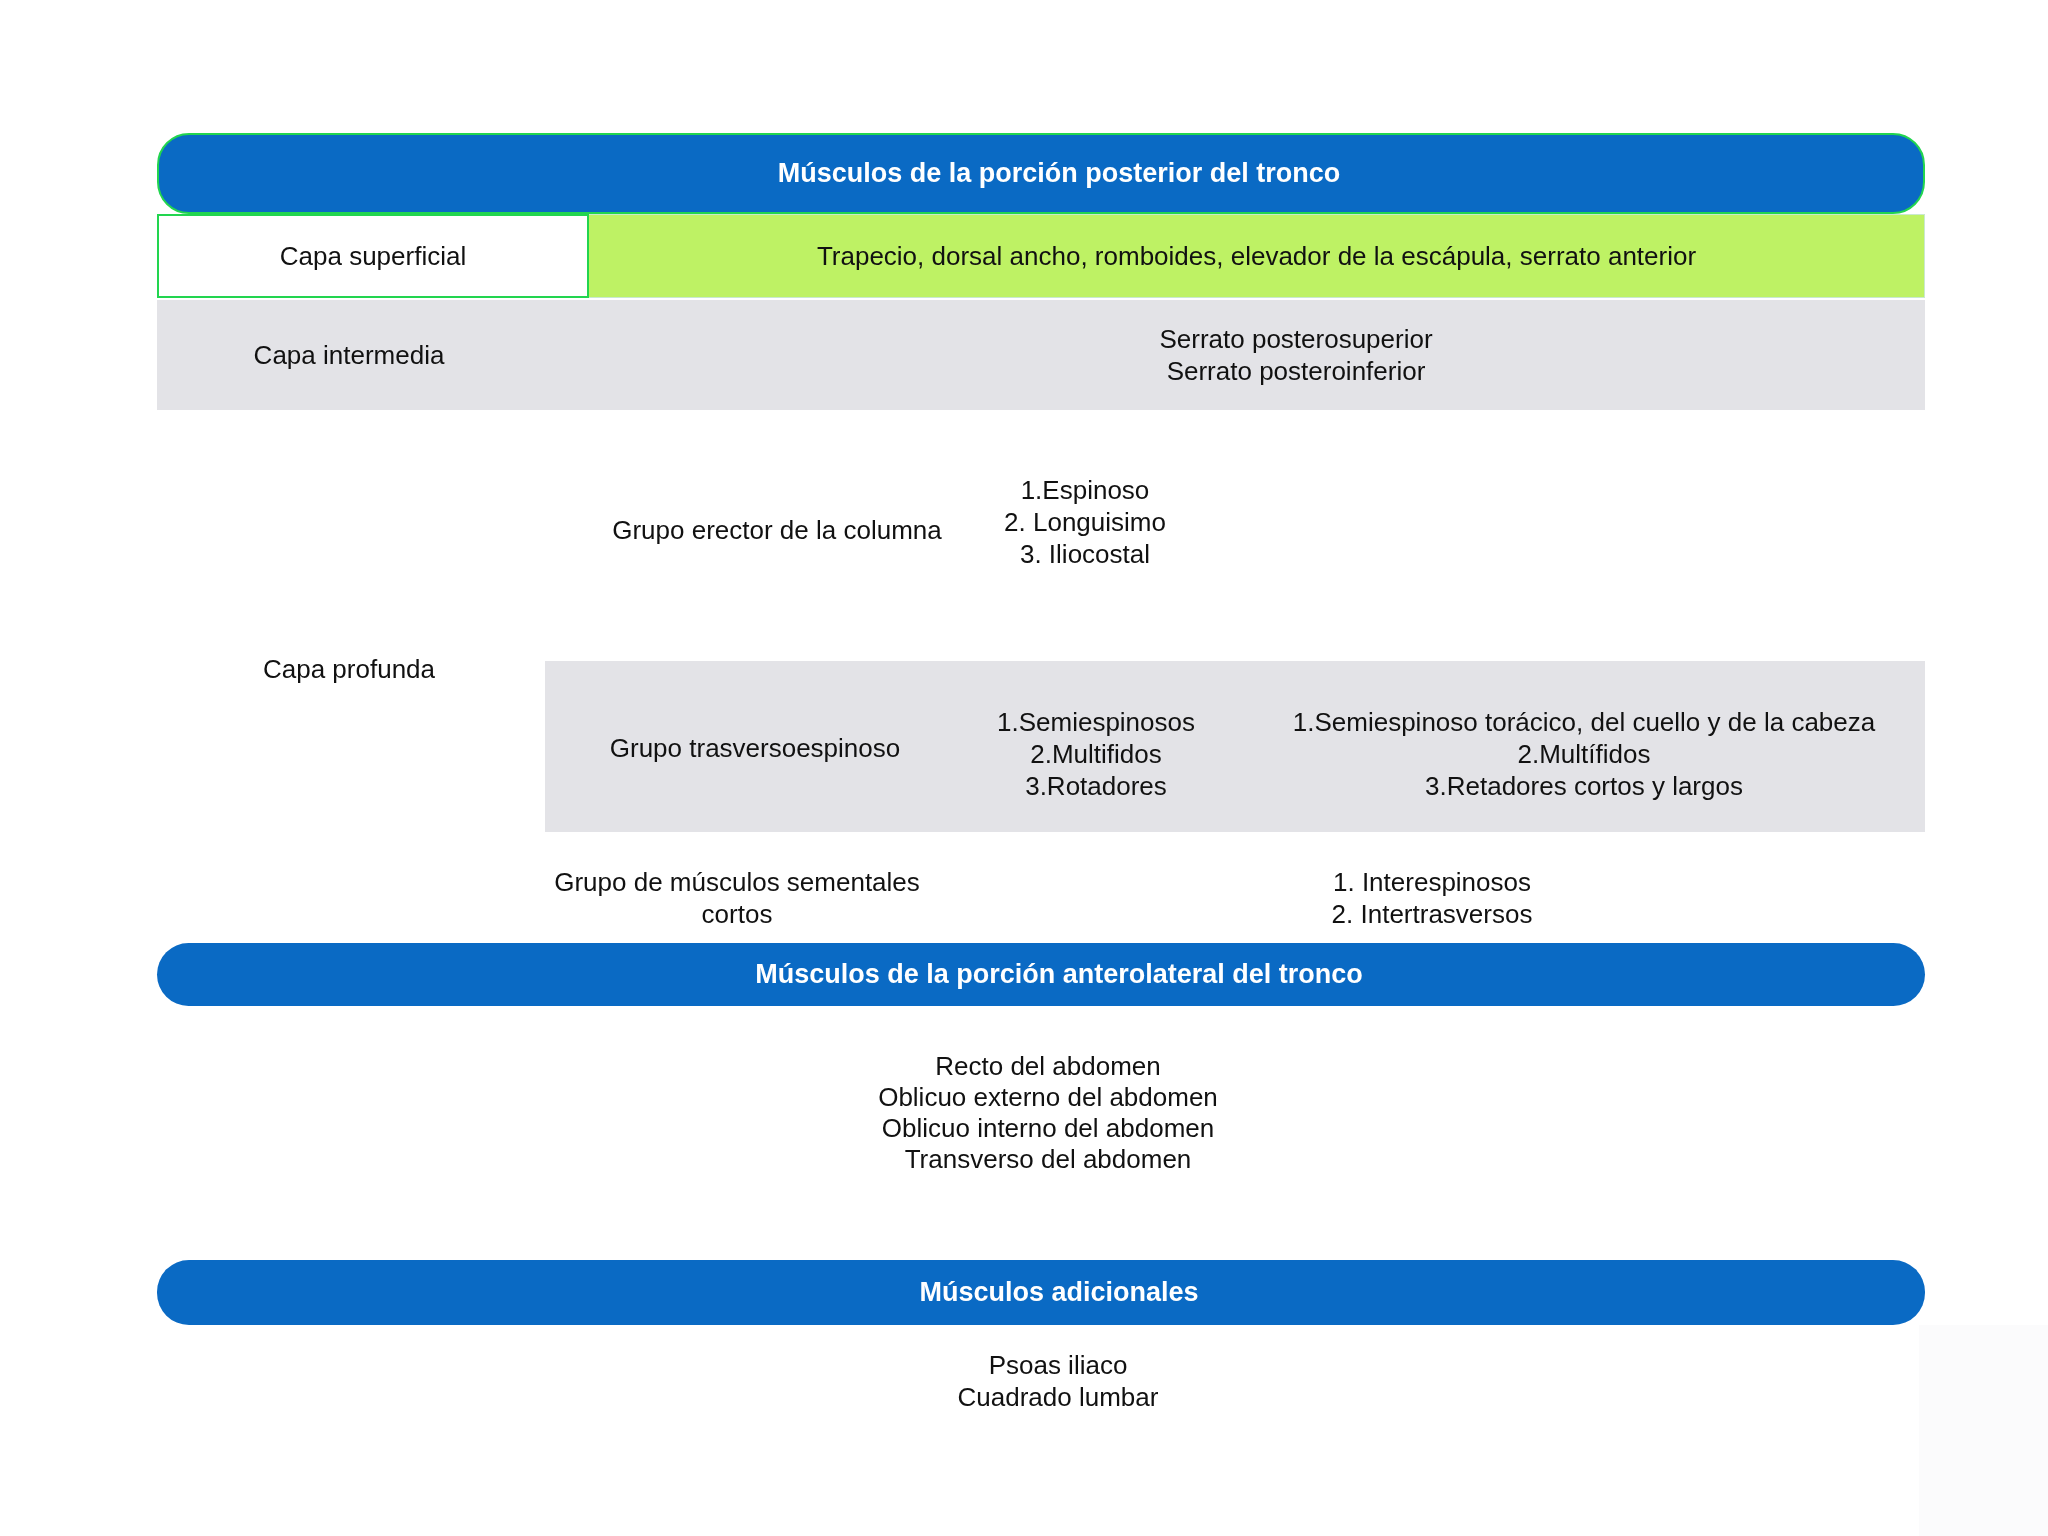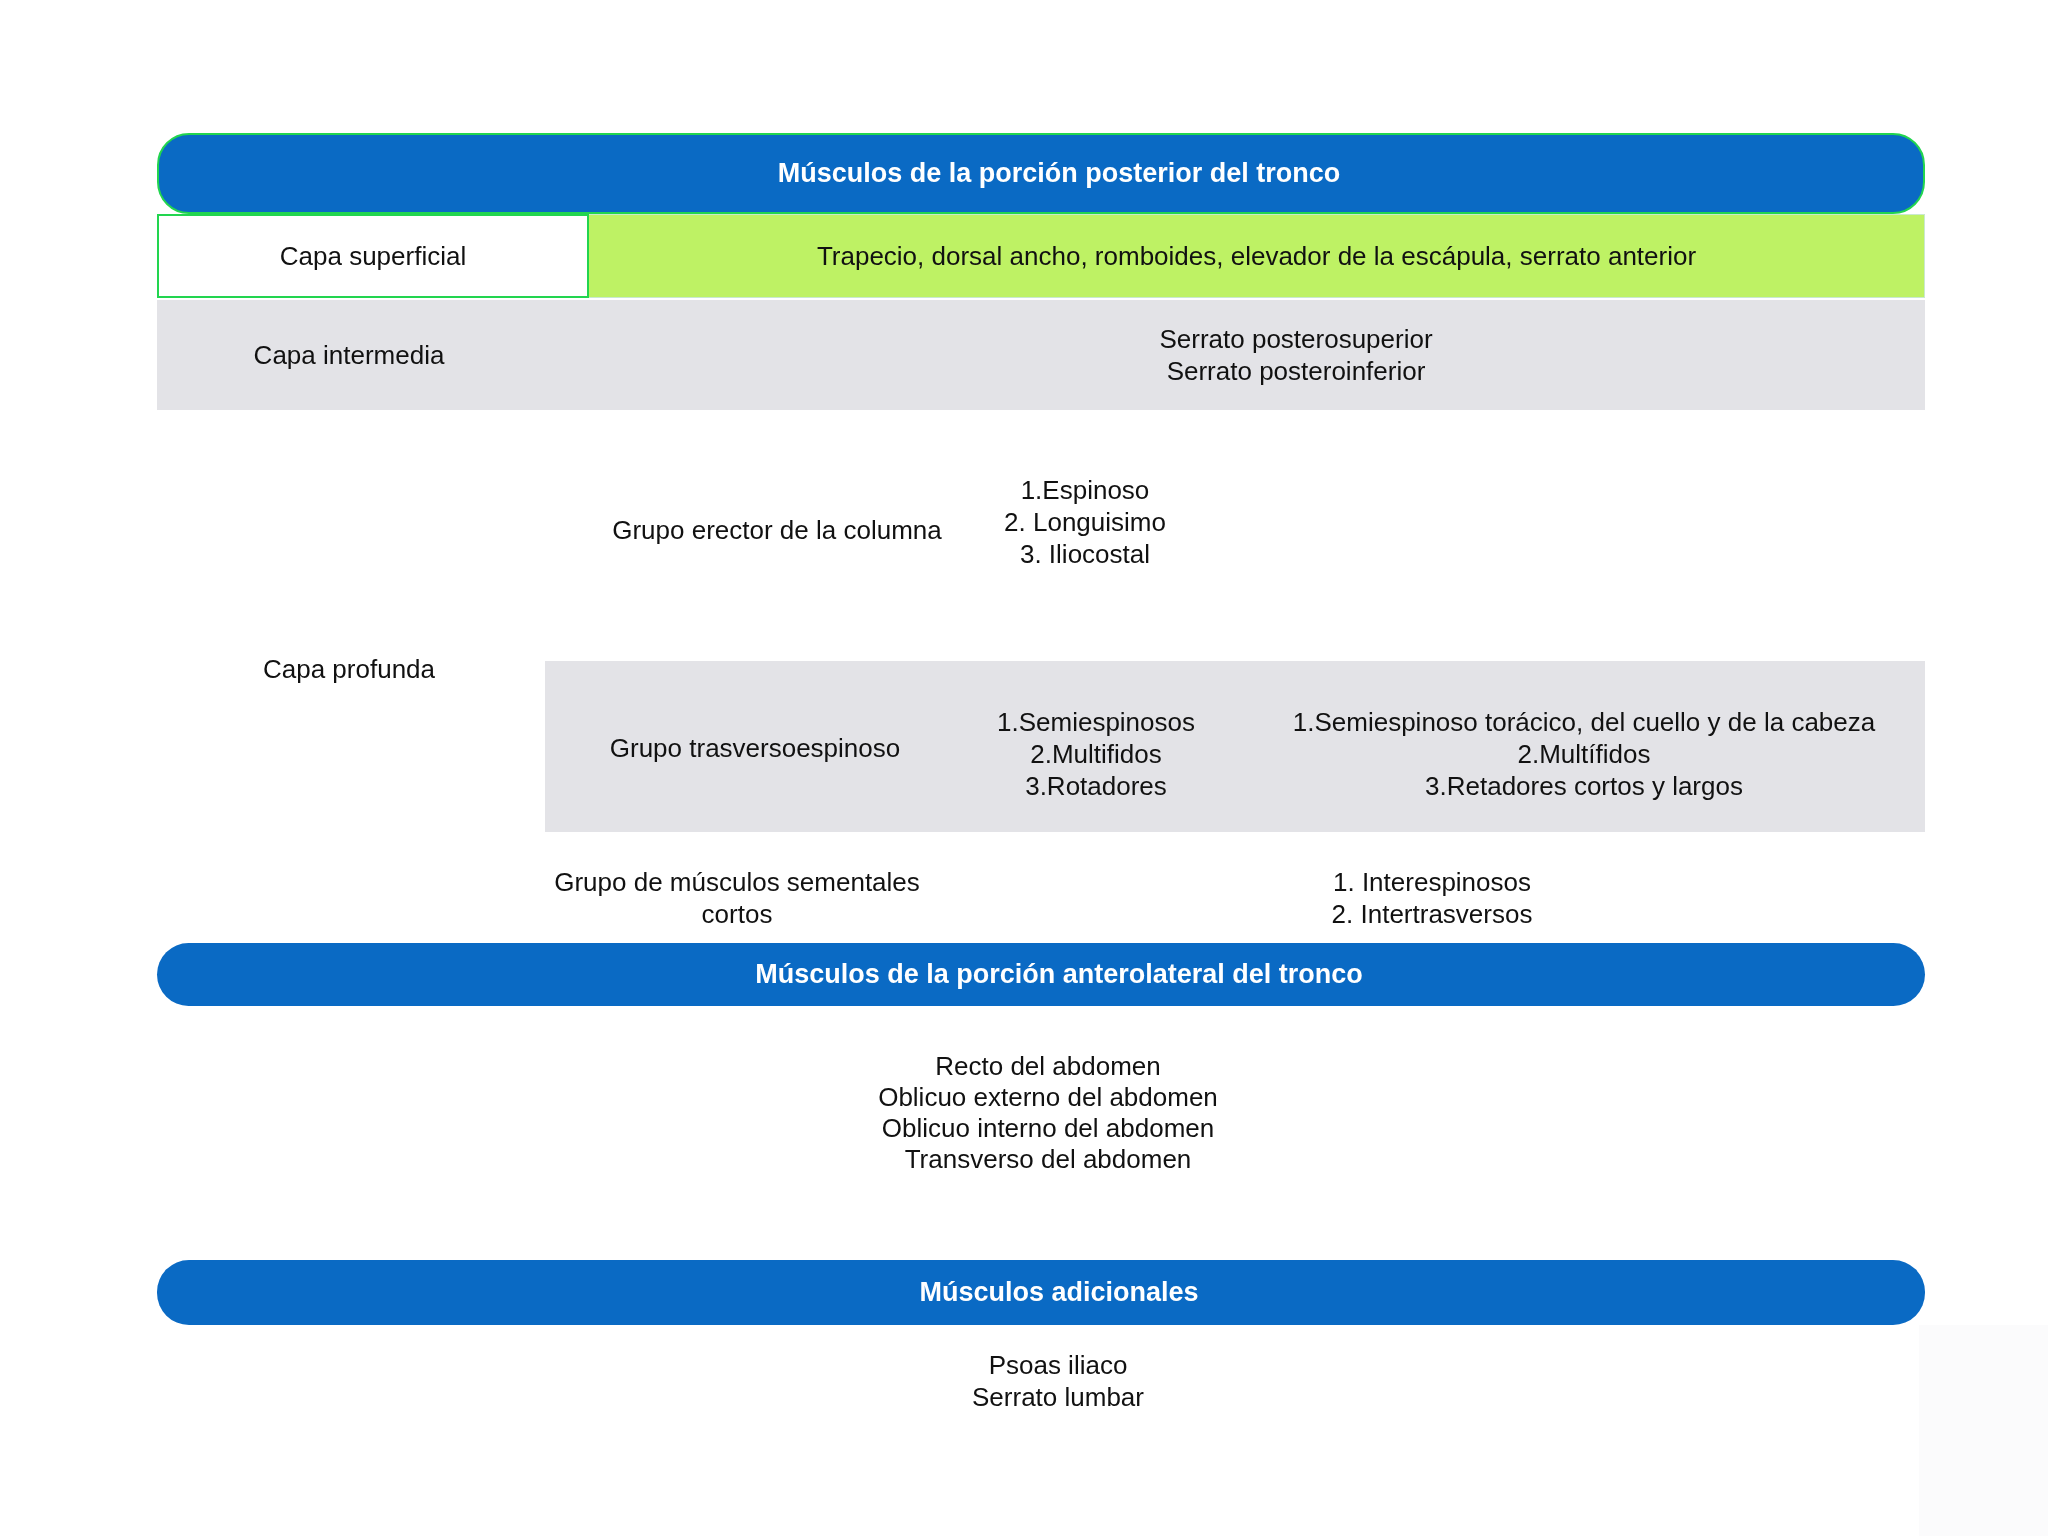--- a/index.html
+++ b/index.html
@@ -139,19 +139,19 @@
       <div>Oblicuo interno del abdomen</div>
       <div>Transverso del abdomen</div>
     </div>
 
     <div class="bar bar3">
       <span class="bar-title">Músculos adicionales</span>
     </div>
 
     <div class="mlist adicionales">
       <div>Psoas iliaco</div>
-      <div>Serrato lumbar</div>
+      <div>Cuadrado lumbar</div>
     </div>
 
   </div>
 
   <div class="page-edge"></div>
 </div>
 
 </body></html>

